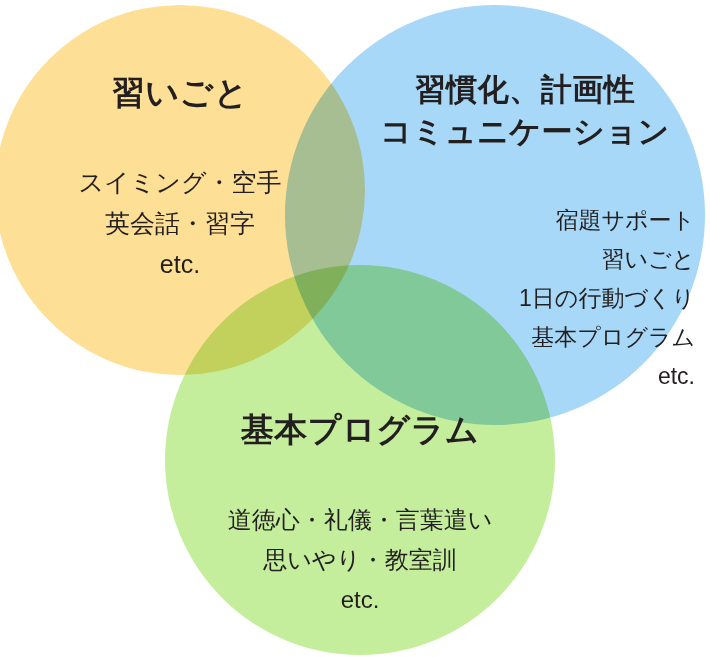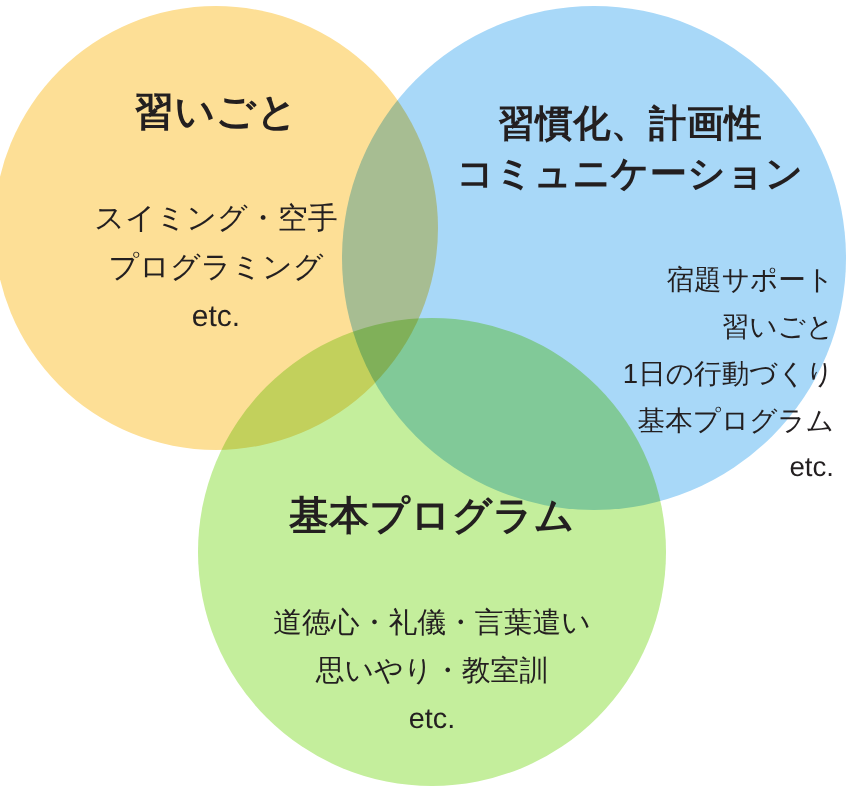--- a/index.html
+++ b/index.html
@@ -82,21 +82,21 @@
     margin-bottom: 8px;
   }
   #group-lessons .group-items {
     font-size: 25px;
     line-height: 41px;
   }
 
   
   #group-habits {
     left: 355px;
-    top: 82px;
+    top: 69px;
     width: 340px;
   }
   #group-habits .group-title {
     font-size: 31px;
     line-height: 42px;
     margin-bottom: 6px;
   }
   #group-habits .group-items {
     font-size: 23px;
     line-height: 39px;
@@ -130,21 +130,21 @@
   </svg>
 
   <div class="labels-layer">
 
     <div class="group" id="group-lessons">
       <div class="group-title" style="color: rgb(35, 31, 32);">
         <span class="title-line">習いごと</span>
       </div>
       <div class="group-items" style="color: rgb(35, 31, 32);">
         <span class="item">スイミング・空手</span>
-        <span class="item">プログラミング</span>
+        <span class="item">英会話・習字</span>
         <span class="item">etc.</span>
       </div>
     </div>
 
     <div class="group" id="group-habits">
       <div class="group-title" style="color: rgb(35, 31, 32);">
         <span class="title-line">習慣化、計画性</span>
         <span class="title-line">コミュニケーション</span>
       </div>
       <div class="group-items" style="color: rgb(35, 31, 32); text-align: right;">

